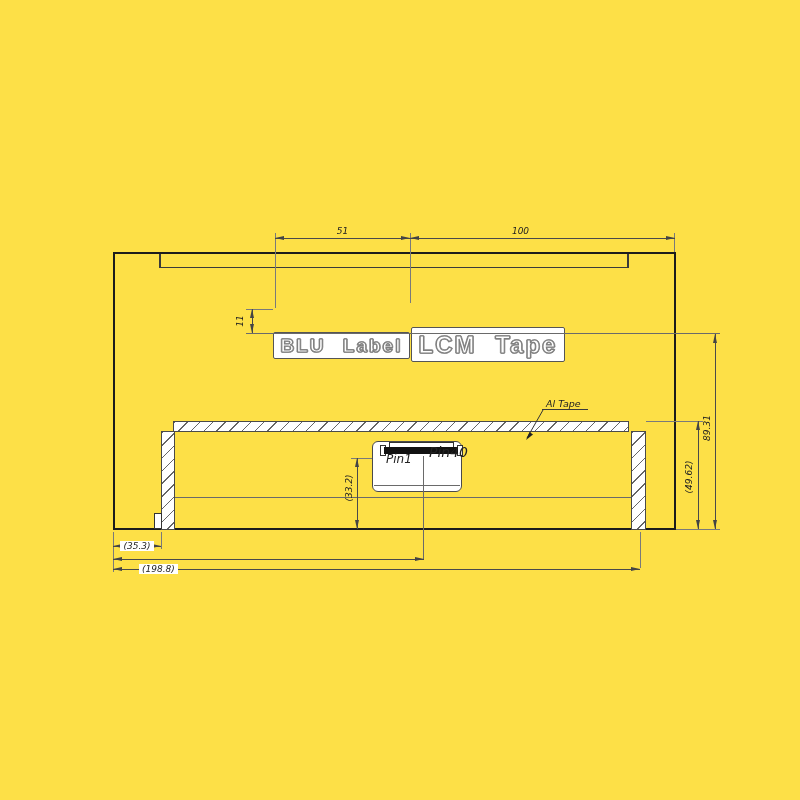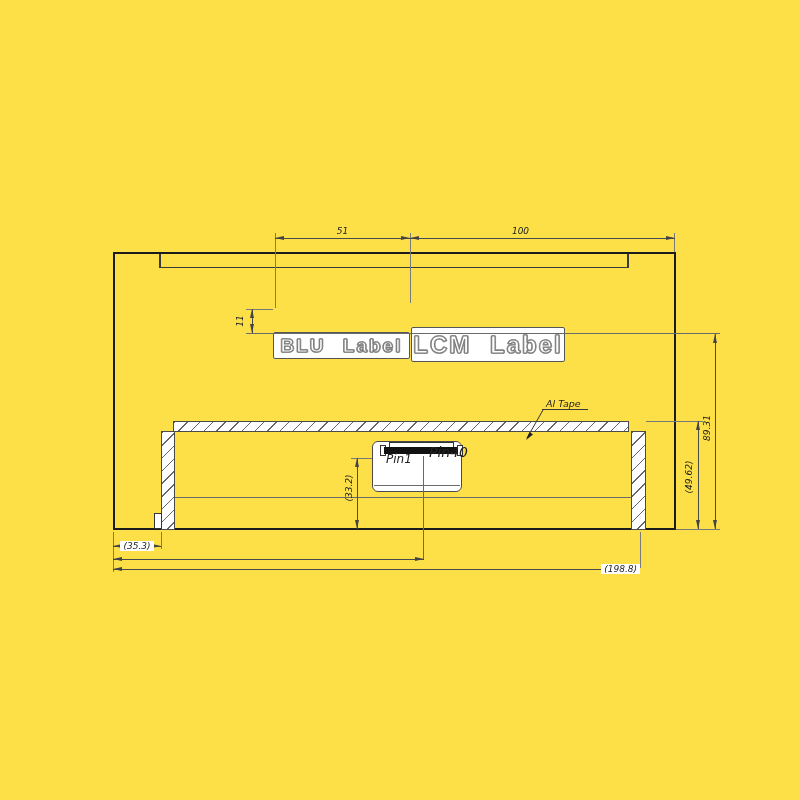--- a/index.html
+++ b/index.html
@@ -58,21 +58,21 @@
   <div class="abs ext" style="left:674px;top:233px;width:1px;height:19px;"></div>
   <div class="abs dh" style="left:275px;top:238px;width:135px;"></div>
   <div class="abs dh" style="left:410px;top:238px;width:265px;"></div>
   <div class="dtext" style="left:275px;top:226px;width:135px;text-align:center;">51</div>
   <div class="dtext" style="left:388px;top:226px;width:265px;text-align:center;">100</div>
 
   <div class="abs label-box" style="left:273px;top:308px;width:135px;height:25px;">
     <span class="outline-text" style="font-size:19px;">BLU Label</span>
   </div>
   <div class="abs label-box" style="left:411px;top:303px;width:152px;height:33px;">
-    <span class="outline-text" style="font-size:24px;">LCM Label</span>
+    <span class="outline-text" style="font-size:24px;">LCM Tape</span>
   </div>
   <div class="abs ext" style="left:246px;top:309px;width:27px;height:1px;"></div>
   <div class="abs hl" style="left:246px;top:333px;width:474px;"></div>
   <div class="abs dv" style="left:252px;top:309px;height:24px;"></div>
   <div class="vtext" style="left:240px;top:321px;">11</div>
 
   <div class="abs hatch" style="left:173px;top:421px;width:454px;height:9px;"></div>
   <div class="abs hatch" style="left:161px;top:431px;width:12px;height:97px;"></div>
   <div class="abs hatch" style="left:631px;top:431px;width:13px;height:97px;"></div>
   <div class="abs hl" style="left:175px;top:497px;width:456px;"></div>
@@ -102,21 +102,21 @@
   <div class="abs ext" style="left:113px;top:532px;width:1px;height:40px;"></div>
   <div class="abs ext" style="left:161px;top:532px;width:1px;height:17px;"></div>
   <div class="abs ext" style="left:640px;top:532px;width:1px;height:36px;"></div>
 
   <div class="abs dh" style="left:113px;top:546px;width:48px;"></div>
   <div class="dtext" style="left:106px;top:541px;width:62px;text-align:center;"><span class="bgw">(35.3)</span></div>
 
   <div class="abs dh" style="left:113px;top:559px;width:311px;"></div>
 
   <div class="abs dh" style="left:113px;top:569px;width:527px;"></div>
-  <div class="dtext" style="left:113px;top:564px;width:527px;text-align:right;"><span class="bgw">(198.8)</span></div>
+  <div class="dtext" style="left:113px;top:564px;width:527px;text-align:left;padding-left:26px;"><span class="bgw">(198.8)</span></div>
 
   <div class="dtext" style="left:546px;top:398px;font-size:9.5px;">Al Tape</div>
   <div class="abs hl" style="left:542px;top:409px;width:46px;background:#3a3a3a;"></div>
   <svg class="abs" style="left:518px;top:408px;" width="30" height="36">
     <line x1="25" y1="2" x2="9" y2="30" stroke="#333" stroke-width="1"></line>
     <polygon points="8,32 15,26.5 11.5,24" fill="#222"></polygon>
   </svg>
 
 </div>
 

